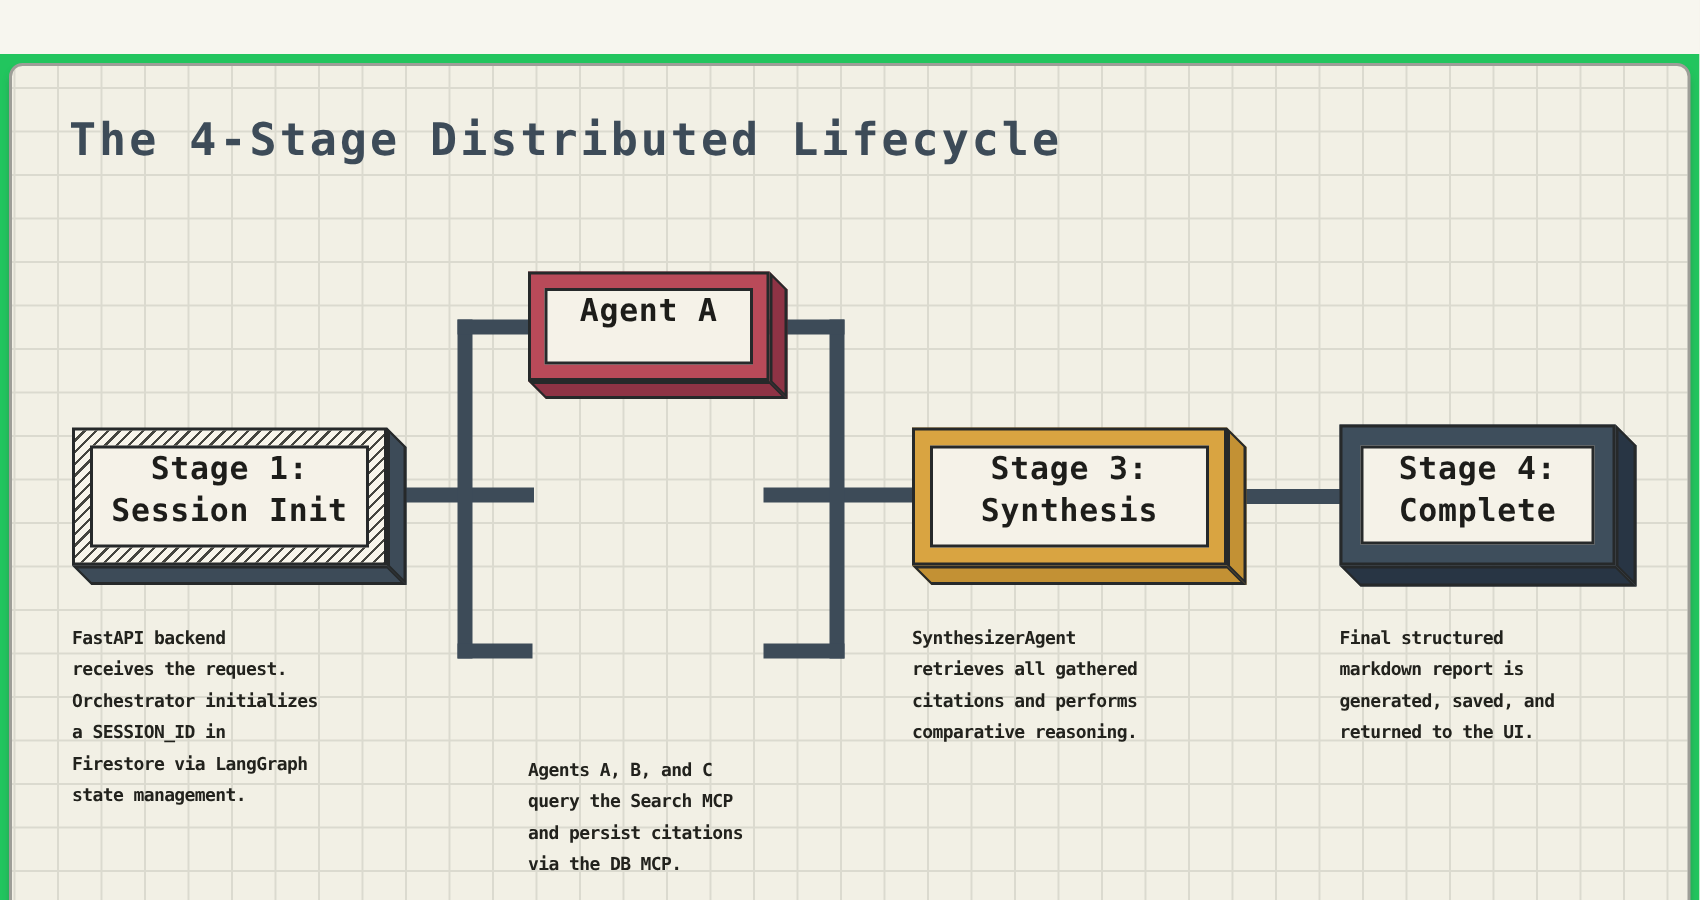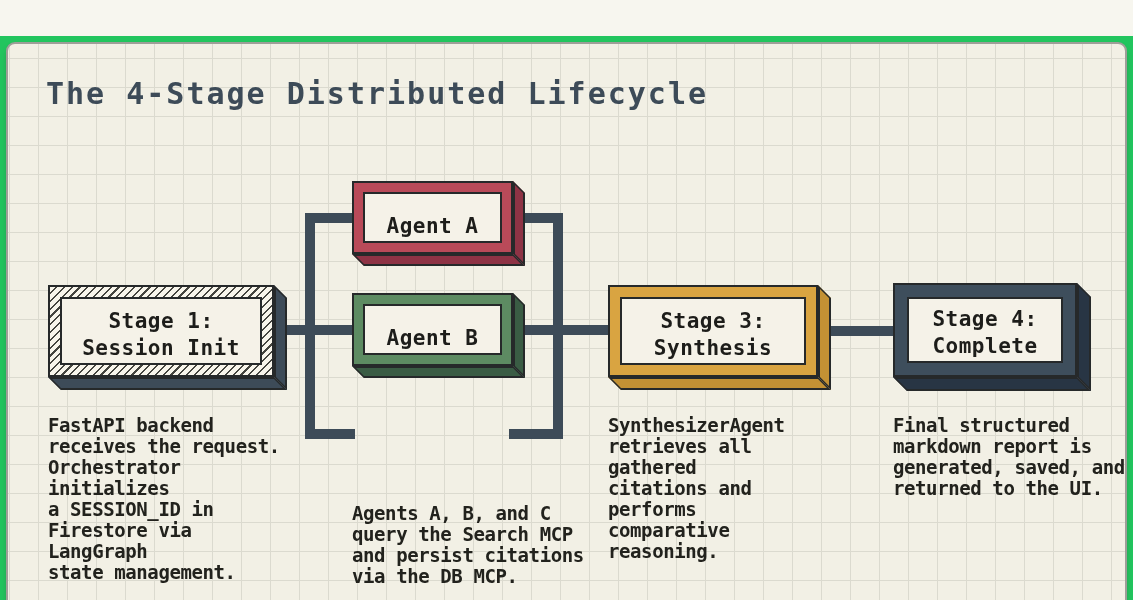--- a/index.html
+++ b/index.html
@@ -28,38 +28,38 @@
   
   .box3d{position:absolute;}
   .box3d .side{position:absolute;border:2px solid #26292a;box-sizing:border-box;}
   .box3d .side.bottom{left:0;top:100%;width:100%;height:var(--d);
     transform:skewX(45deg);transform-origin:top left;}
   .box3d .side.right{left:100%;top:0;width:var(--d);height:100%;
     transform:skewY(45deg);transform-origin:top left;}
   .box3d .face{position:absolute;inset:0;border:2px solid #26292a;box-sizing:border-box;}
   .box3d .panel{
     position:absolute;inset:10px;border:2px solid #26292a;background:#f5f2e8;
-    display:flex;align-items:flex-end;justify-content:center;text-align:center;
+    display:flex;align-items:flex-start;justify-content:center;text-align:center;
   }
   .box-label{
     font-size:21px;font-weight:bold;color:#1d1d1a;
     line-height:1.32;white-space:pre-line;letter-spacing:.5px;
   }
   
   .hatch .face{background:
     repeating-linear-gradient(135deg,#f8f5eb 0px,#f8f5eb 4px,#45453f 4px,#45453f 5.5px);}
   .hatch .side{background:var(--slate,#45535f);}
   .red   .face{background:var(--red,#b94a59);}   .red   .side{background:#8e3345;}
   .green .face{background:var(--green,#5d8b62);} .green .side{background:#3a5c44;}
   .blue  .face{background:var(--blue,#3566c5);}  .blue  .side{background:#1f4aa0;}
   .gold  .face{background:var(--gold,#d9a441);padding-left:34px;}  .gold  .side{background:#c39134;}
   .slateb .face{background:#3e4e5c;padding-left:32px;}             .slateb .side{background:#283544;}
   .slateb .panel{inset:12px;}
   .desc{
-    position:absolute;font-size:19px;line-height:21px;font-weight:bold;
+    position:absolute;font-size:12px;line-height:21px;font-weight:bold;
     color:#22221d;white-space:pre-line;letter-spacing:-0.4px;
   }
 </style>
 </head>
 <body>
 
 <div class="canvas">
   <div class="frame"></div>
 
   <h1 class="title">The 4-Stage Distributed Lifecycle</h1>
@@ -67,50 +67,41 @@
   <div class="conn" style="left:254px;top:289px;width:102px;height:10px;"></div>
   <div class="conn" style="left:509px;top:289px;width:102px;height:10px;"></div>
   <div class="conn" style="left:814px;top:290px;width:82px;height:10px;"></div>
   <div class="conn" style="left:305px;top:177px;width:10px;height:226px;"></div>
   <div class="conn" style="left:553px;top:177px;width:10px;height:226px;"></div>
   <div class="conn" style="left:305px;top:177px;width:50px;height:10px;"></div>
   <div class="conn" style="left:509px;top:177px;width:54px;height:10px;"></div>
   <div class="conn" style="left:305px;top:393px;width:50px;height:10px;"></div>
   <div class="conn" style="left:509px;top:393px;width:54px;height:10px;"></div>
 
-  <div class="box3d hatch" style="left:48px;top:249px;width:210px;height:92px;padding-left:16px;--d:13px;">
+  <div class="box3d hatch" style="left:48px;top:249px;width:210px;height:92px;--d:13px;">
     <div class="side bottom"></div>
     <div class="side right"></div>
     <div class="face">
       <div class="panel">
         <span class="box-label">Stage 1:
 Session Init</span>
       </div>
     </div>
   </div>
 
   <div class="box3d red" style="left:352px;top:145px;width:161px;height:73px;--d:12px;">
     <div class="side bottom"></div>
     <div class="side right"></div>
     <div class="face">
       <div class="panel" style="inset:9px;">
         <span class="box-label">Agent A</span>
       </div>
     </div>
   </div>
 
-  <div class="box3d green" style="left:352px;top:257px;width:161px;height:73px;--d:12px;">
-    <div class="side bottom"></div>
-    <div class="side right"></div>
-    <div class="face">
-      <div class="panel" style="inset:9px;">
-        <span class="box-label">Agent B</span>
-      </div>
-    </div>
-  </div>
 
 
   <div class="box3d gold" style="left:608px;top:249px;width:210px;height:92px;--d:13px;">
     <div class="side bottom"></div>
     <div class="side right"></div>
     <div class="face">
       <div class="panel">
         <span class="box-label">Stage 3:
 Synthesis</span>
       </div>

